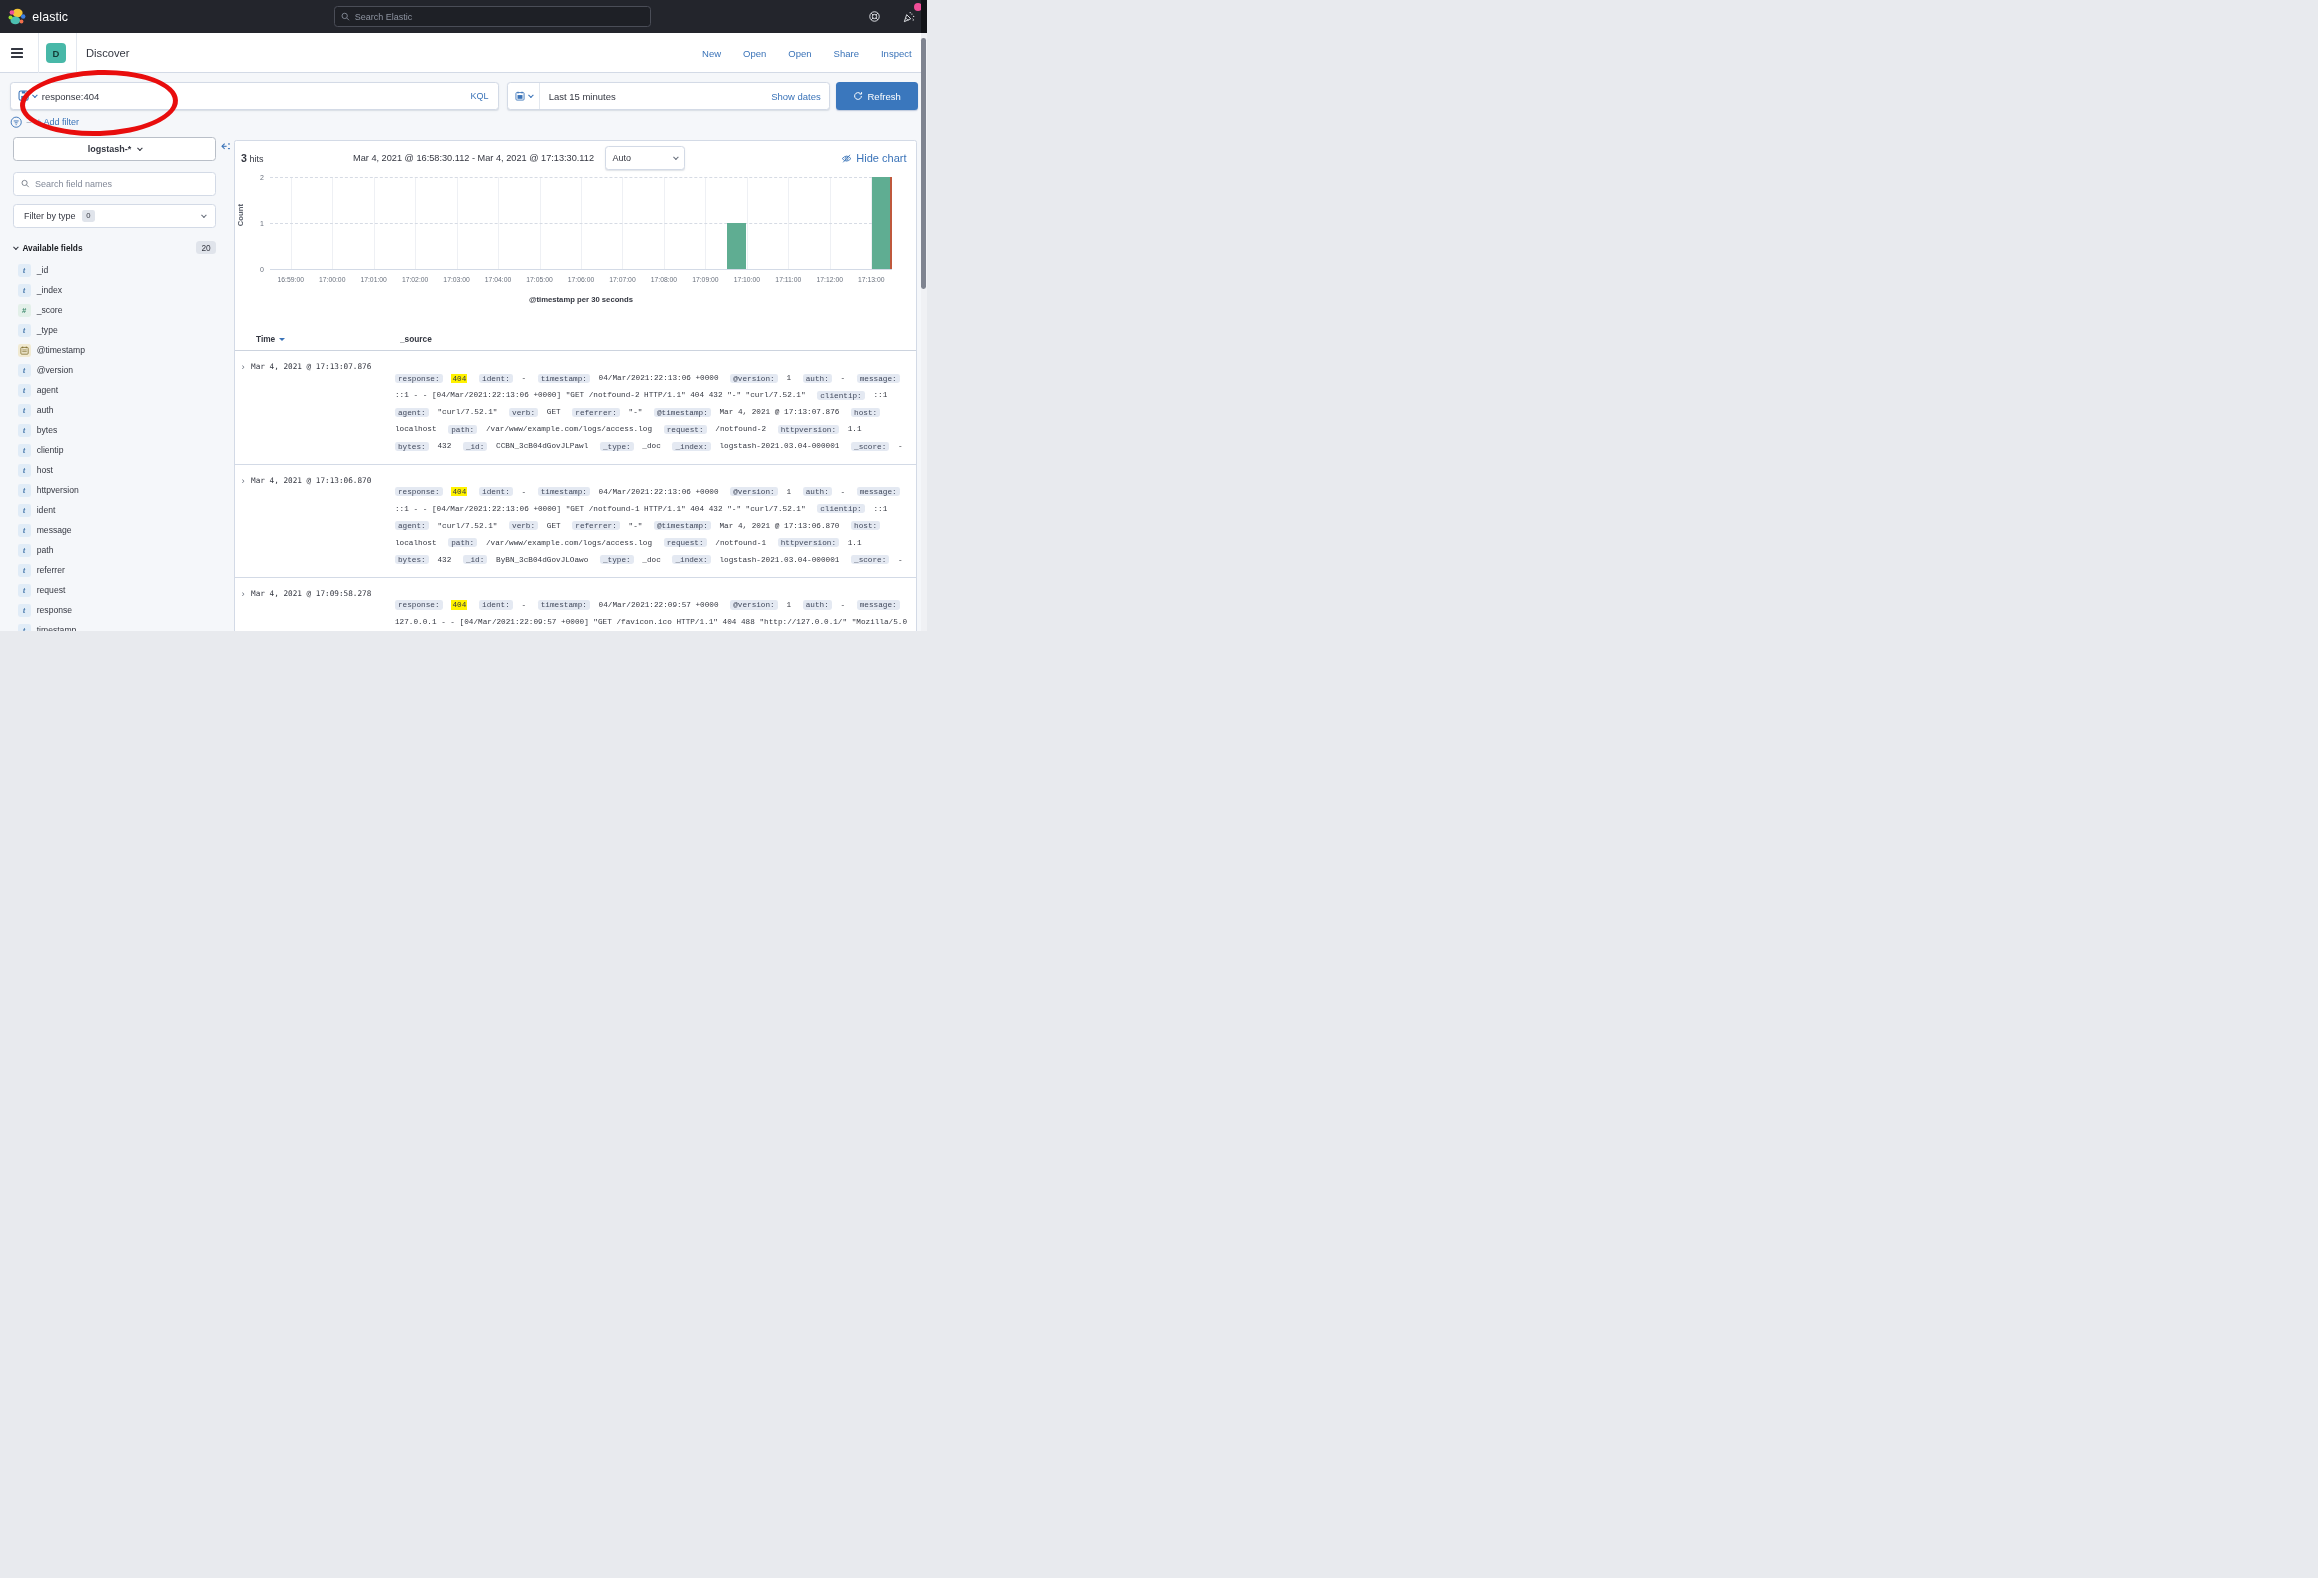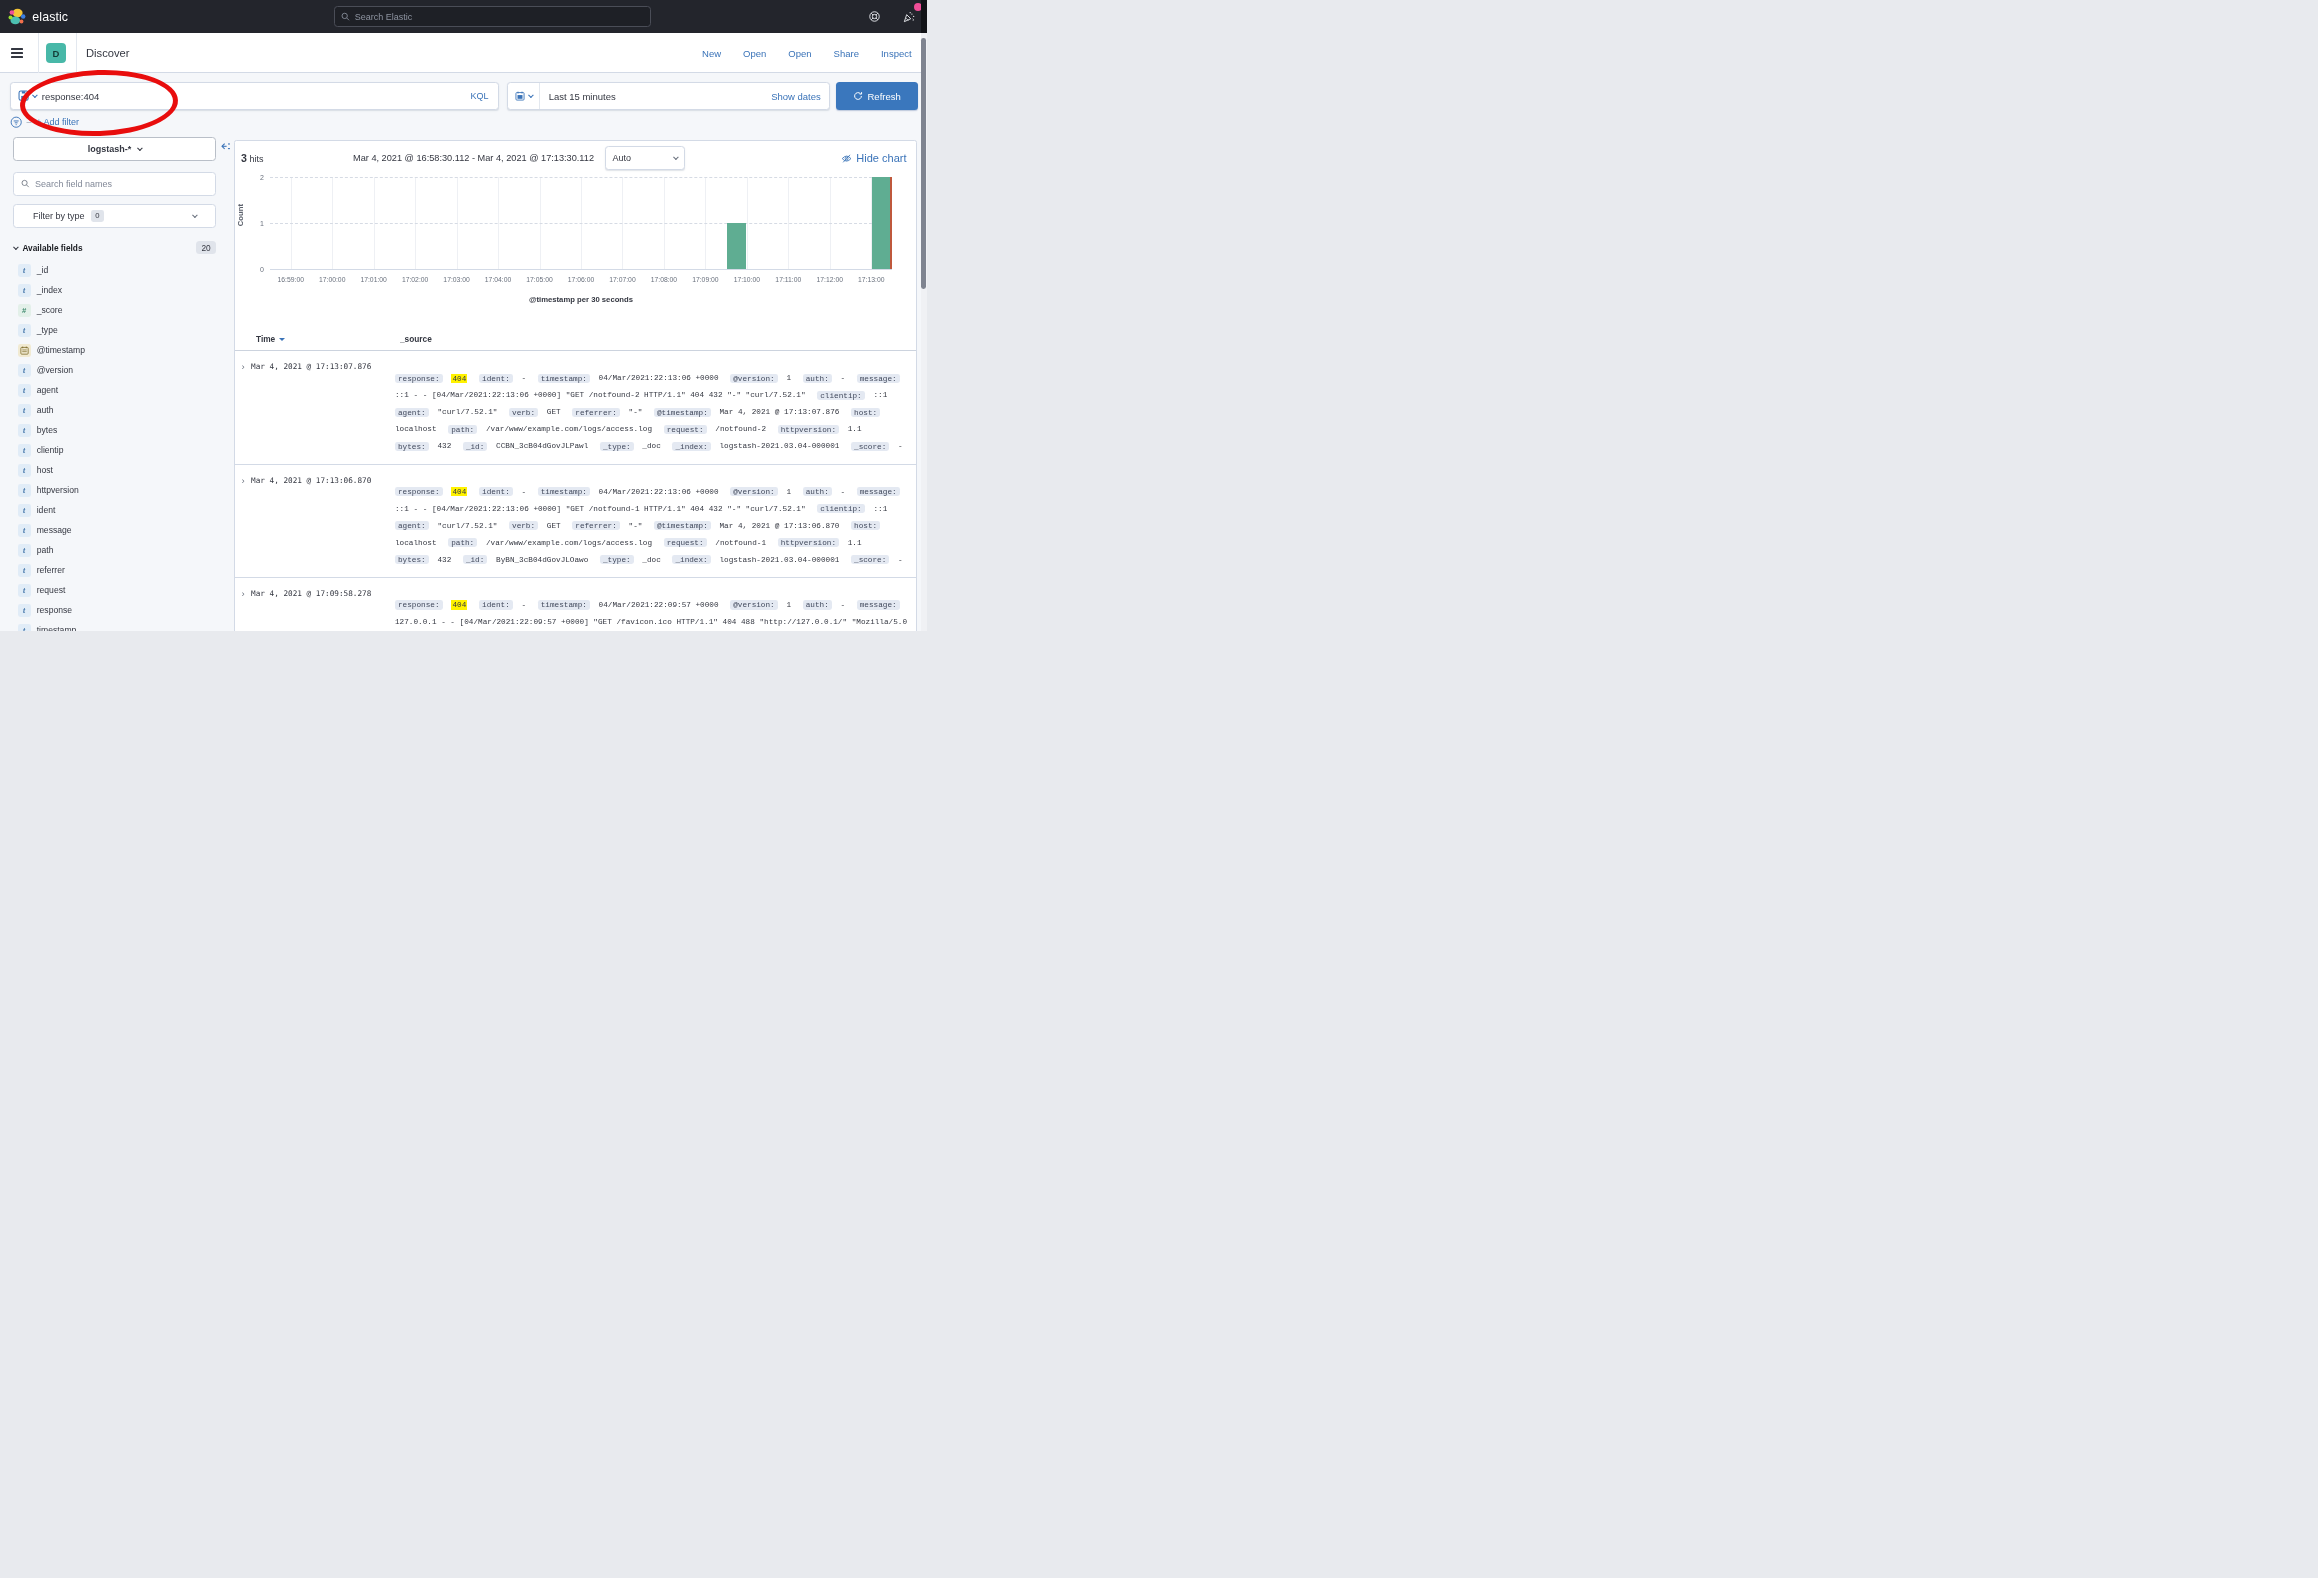--- a/index.html
+++ b/index.html
@@ -41,21 +41,21 @@
   .filterrow { position:absolute; left:9.5px; top:116px; display:flex; align-items:center; gap:4.7px; }
   .filterrow .dash { color:#98a2b3; font-size:9px; }
   .addfilter { color:#3a73b8; font-size:9px; cursor:pointer; }
 
   
   .sidebar { position:absolute; left:13px; top:137px; width:203px; }
   .index-btn { width:203px; height:24px; background:#fff; border:0.6px solid #b9bfc8; border-radius:3.5px; display:flex; align-items:center; justify-content:center; gap:6px; font-weight:bold; font-size:9px; color:#343741; cursor:pointer; }
   .fsearch { margin-top:10.6px; width:203px; height:24px; background:#fff; border:0.6px solid #d3dae6; border-radius:3.5px; display:flex; align-items:center; padding:0 7px; }
   .fsearch input { border:none; outline:none; font-size:9px; color:#343741; margin-left:5.3px; width:100%; background:transparent; font-family:"Liberation Sans",sans-serif; }
   .fsearch input::placeholder { color:#828998; }
-  .ftype { margin-top:8.3px; width:203px; height:24px; background:#fff; border:0.6px solid #d3dae6; border-radius:3.5px; display:flex; align-items:center; padding:0 19px; cursor:pointer; }
+  .ftype { margin-top:8.3px; width:203px; height:24px; background:#fff; border:0.6px solid #d3dae6; border-radius:3.5px; display:flex; align-items:center; padding:0 10px; cursor:pointer; }
   .ftype .lbl { font-size:9px; color:#343741; }
   .badge { background:#e0e4eb; border-radius:2.4px; font-size:7.7px; color:#343741; padding:1.2px 4.7px; margin-left:6px; }
   .ftype .chev { margin-left:auto; color:#69707d; }
   .avail { margin-top:13px; display:flex; align-items:center; cursor:pointer; }
   .avail .lbl { font-weight:bold; font-size:8.3px; color:#1a1c21; margin-left:5.3px; }
   .avail .cnt { margin-left:auto; background:#e0e4eb; border-radius:3.5px; padding:1.8px 5.3px; font-size:8.3px; color:#343741; }
   .fieldlist { margin-top:6px; }
   .field { display:flex; align-items:center; height:20px; padding-left:4.7px; cursor:pointer; border-radius:2.4px; }
   .fbadge { width:13px; height:13px; border-radius:2.4px; display:flex; align-items:center; justify-content:center; font-size:7.7px; }
   .fbadge.string { background:#e1ecf7; color:#3c6fa5; font-family:"Liberation Serif",serif; font-style:italic; font-weight:bold; }

